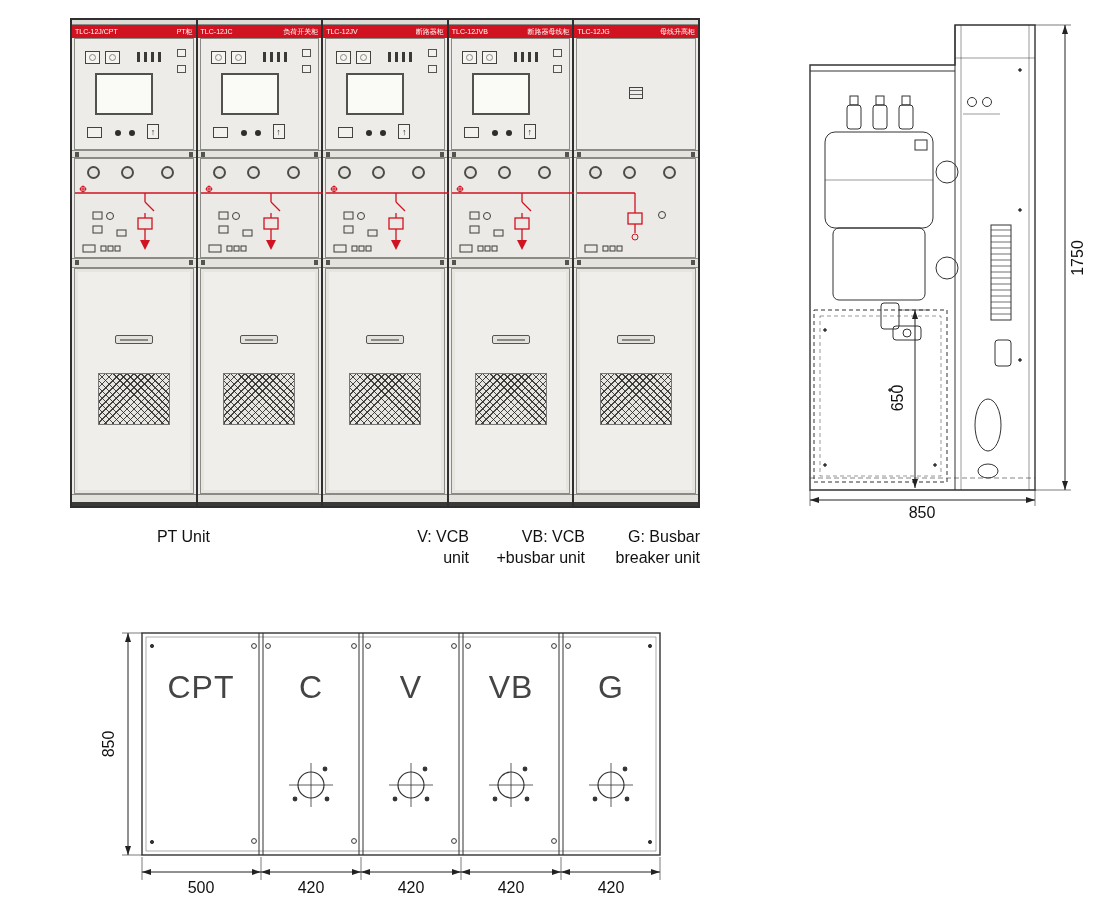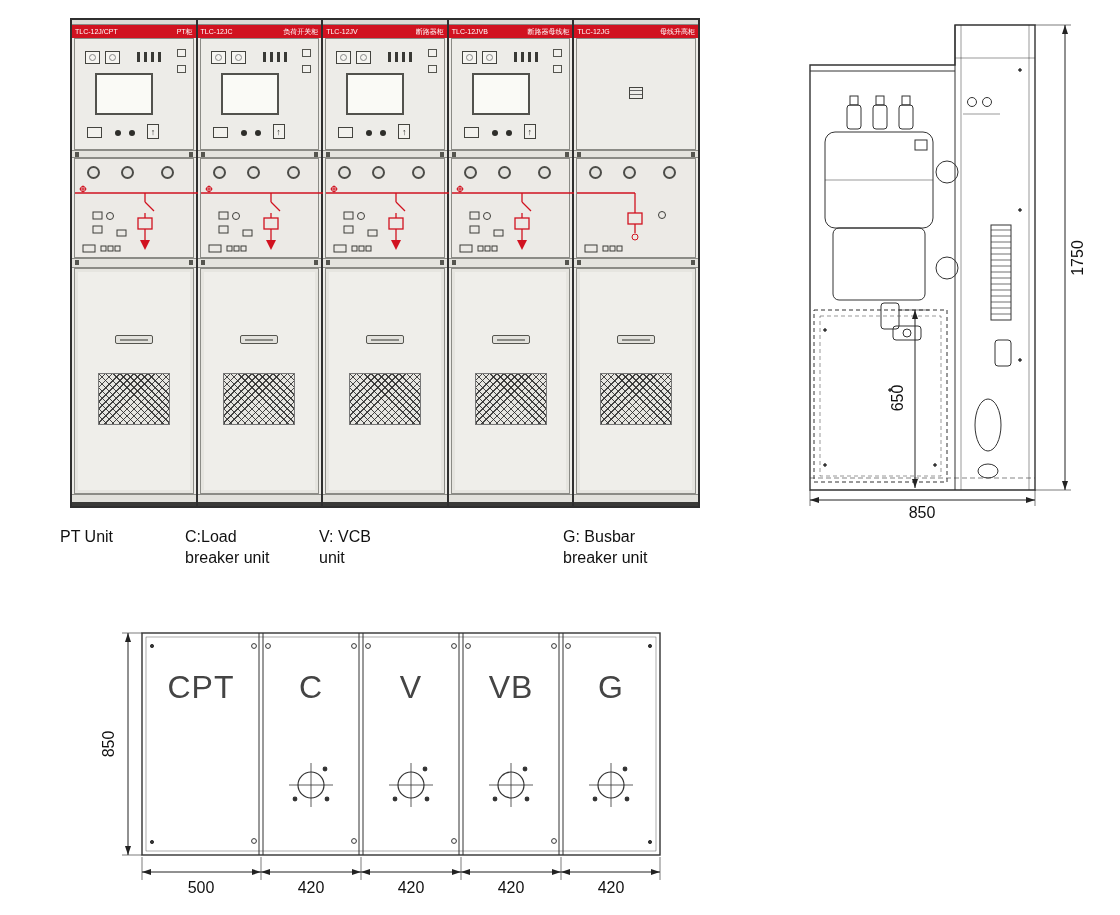--- a/index.html
+++ b/index.html
@@ -55,21 +55,21 @@
     width: 38px; height: 9px; border: 1px solid #55554f; border-radius: 2px; background: #e3e2dd; }
   .handle::after { content: ""; position: absolute; left: 4px; right: 4px; top: 3px; height: 2px; background: #8b8b86; }
   .grille { position: absolute; top: 104px; left: 50%; transform: translateX(-50%);
     width: 72px; height: 52px; border: 1px solid #777; background-color: #e7e6e1;
     background-image: repeating-linear-gradient(45deg, rgba(40,40,40,0.85) 0 1px, transparent 1px 5px),
                       repeating-linear-gradient(-45deg, rgba(40,40,40,0.85) 0 1px, transparent 1px 5px); }
 
   .base { height: 12px; background: #e2e1dc; border-top: 1px solid #8b8b86; border-bottom: 4px solid #3a3a38; }
 
   
-  .unit-label { position: absolute; top: 526px; width: 150px; text-align: left;
+  .unit-label { position: absolute; top: 526px; width: 150px; text-align: right;
     font-size: 16px; line-height: 21px; color: #111; }
 
   
   svg text.dim-text { font-size: 16px; fill: #111; font-family: "Liberation Sans", sans-serif; }
   svg text.cell-label { font-size: 32px; fill: #444; letter-spacing: 1px; font-family: "Liberation Sans", sans-serif; }
   .side-view { position: absolute; left: 795px; top: 10px; }
   .plan-view { position: absolute; left: 100px; top: 626px; }
 </style>
 </head>
 <body>
@@ -364,29 +364,29 @@
         <span class="grille"></span>
       </div>
       <div class="base"></div>
     </div>
   </div>
 
   <div class="unit-label" style="left:60px">
     <div>PT Unit</div>
     <div></div>
   </div>
-  <div class="unit-label" style="left:185px">
-    <div>C:Load</div>
-    <div>breaker unit</div>
-  </div>
   <div class="unit-label" style="left:319px">
     <div>V: VCB</div>
     <div>unit</div>
   </div>
-  <div class="unit-label" style="left:563px">
+  <div class="unit-label" style="left:435px">
+    <div>VB: VCB</div>
+    <div>+busbar unit</div>
+  </div>
+  <div class="unit-label" style="left:550px">
     <div>G: Busbar</div>
     <div>breaker unit</div>
   </div>
 
   <svg class="side-view" width="300" height="512" viewBox="0 0 300 512">
     <g stroke="#333" fill="none" stroke-width="1">
       <path d="M15,55 H160 V15 H240 V480 H15 Z" stroke-width="1.4"></path>
       <line x1="160" y1="15" x2="160" y2="480"></line>
       <line x1="15" y1="61" x2="160" y2="61"></line>
       <line x1="166" y1="15" x2="166" y2="480" stroke-width="0.5"></line>

